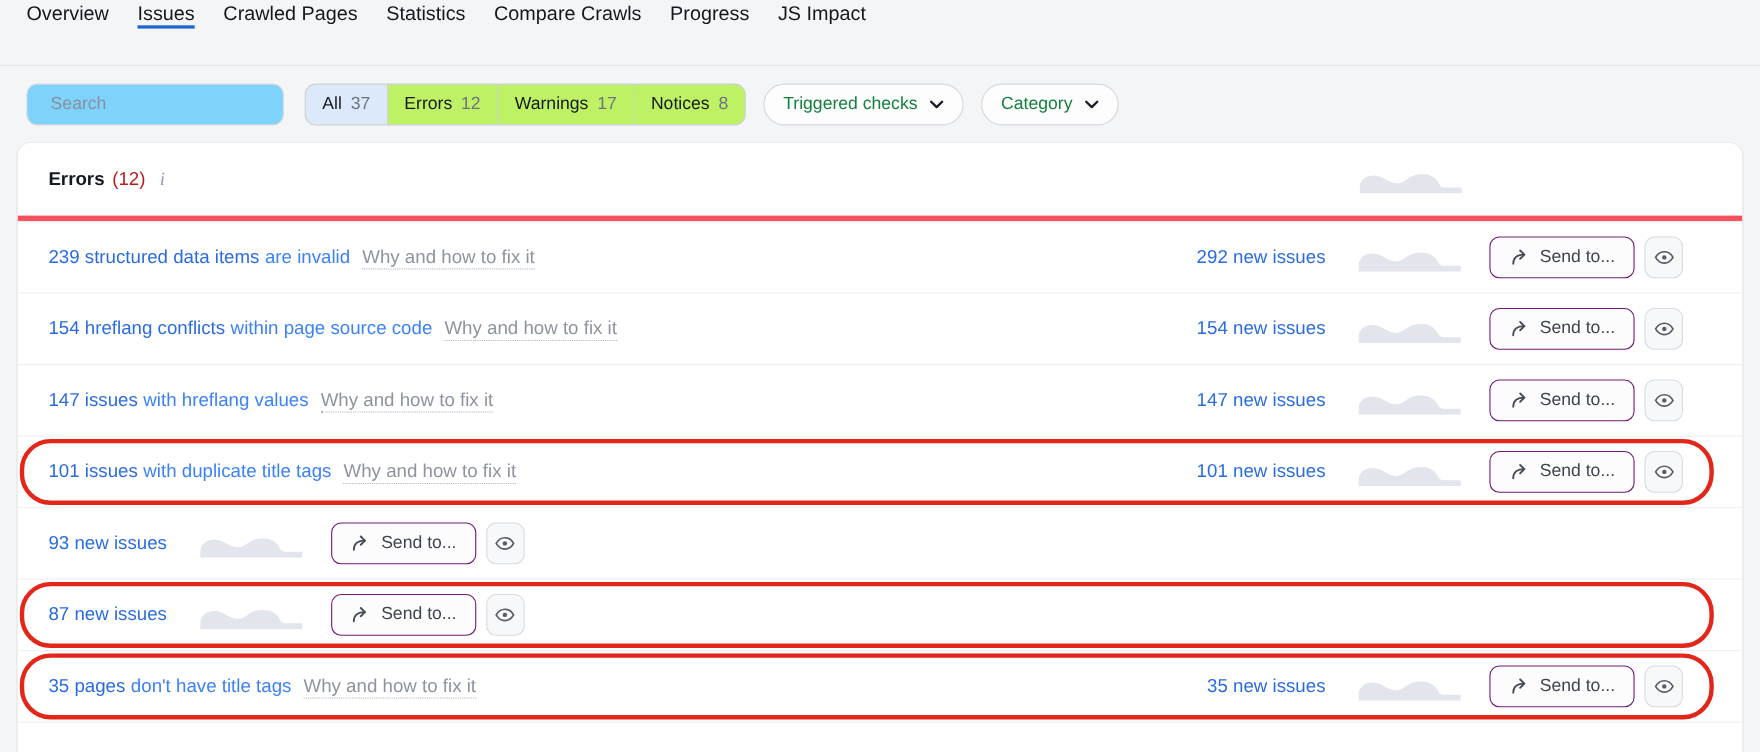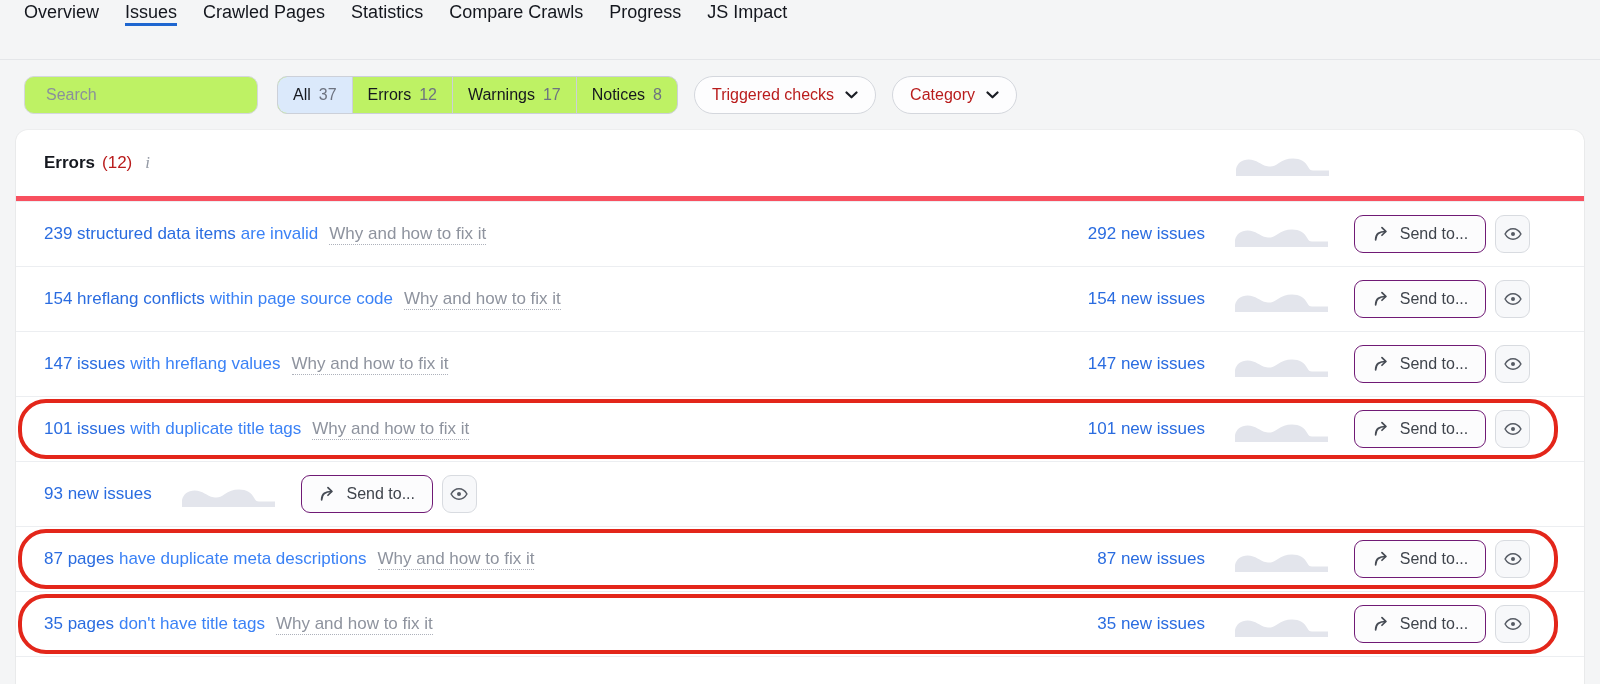--- a/index.html
+++ b/index.html
@@ -8,38 +8,38 @@
 
   
   .nav { height:60px; padding:0 24px; display:flex; align-items:flex-start; gap:26px;
          border-bottom:1px solid #e4e6e9; }
   .tab { display:flex; align-items:center; font-size:18px; color:#14171e; cursor:pointer;
          border-bottom:3px solid transparent; padding-top:2px; }
   .tab.active { border-bottom-color:#1e66d0; }
 
   
   .filterbar { height:70px; padding:0 24px; display:flex; align-items:center; }
-  .search { width:234px; height:38px; background:#bef264; border:1px solid #d4d7dd; border-radius:10px;
+  .search { width:234px; height:38px; background:#7dd3fc; border:1px solid #d4d7dd; border-radius:10px;
             display:flex; align-items:center; padding:0 12px; gap:9px; }
   .search input { border:none; outline:none; flex:1; font-size:16px; color:#30343c;
                   font-family:inherit; background:transparent; }
   .search input::placeholder { color:#8a909b; }
 
   .segments { display:flex; height:38px; margin-left:19px; background:#bef264;
               border:1px solid #ccd0d9; border-radius:10px; }
   .seg { display:flex; align-items:center; gap:8px; padding:0 15px; font-size:16px; cursor:pointer;
          color:#15181f; border-left:1px solid #ccd0d9; }
   .seg:first-child { border-left:none; border-radius:9px 0 0 9px; }
   .seg:last-child { border-radius:0 9px 9px 0; }
   .seg .count { color:#6d7380; }
   .seg.selected { background:#dbe9fb; }
 
   .pill { height:38px; margin-left:16px; background:#fdfdfe; border:1px solid #d4d7dd;
           border-radius:19px; display:flex; align-items:center; gap:11px; padding:0 17px;
-          font-size:16px; color:#b91c1c; cursor:pointer; }
+          font-size:16px; color:#15803d; cursor:pointer; }
 
   
   .panel { margin:0 16px; background:#fff; border-radius:12px 12px 0 0; height:554px;
            box-shadow:0 1px 2px rgba(20,23,28,.07), 0 0 0 1px rgba(20,23,28,.03); overflow:hidden; }
   .panel-header { height:66px; display:flex; align-items:center; padding:0 54px 0 28px; }
   .panel-title { font-size:17px; font-weight:bold; color:#15181f; }
   .panel-count { font-size:17px; color:#b91c1c; margin-left:7px; }
   .info-i { font-family:"Liberation Serif","DejaVu Serif",serif; font-style:italic;
             font-size:17px; color:#949aa5; margin-left:13px; }
   .panel-header .spacer { flex:1; }
@@ -259,23 +259,20 @@
     </button>
     <button class="eye-btn">
       <svg width="20" height="20" viewBox="0 0 24 24">
           <path d="M2.5 12 C5 7.5 8 5.8 12 5.8 C16 5.8 19 7.5 21.5 12 C19 16.5 16 18.2 12 18.2 C8 18.2 5 16.5 2.5 12 Z" fill="none" stroke="#565b64" stroke-width="1.8"></path>
           <circle cx="12" cy="12" r="2.4" fill="#565b64"></circle>
         </svg>
     </button>
   </div>
 
   <div class="row">
-    <div class="row-text">
-      <a class="blue">87 pages</a><span class="plain">have duplicate meta descriptions</span><a class="help">Why and how to fix it</a>
-    </div>
     <a class="issues-link">87 new issues</a>
     <span class="blob">
         <svg width="93" height="26" viewBox="0 0 93 26">
           <path d="M0 26 V19 C1.5 13 6 9.5 12.5 9.5 C21 9.5 24.5 15 31.5 16.3 C36 17.1 38.5 16.2 42.5 13.3 C47 10 51 8.5 57 8.5 C64.5 8.5 69.5 11.5 72.5 17.5 C73.5 19.5 74.5 20.5 77 20.5 L93 20.5 V26 Z" fill="#e3e5ec"></path>
         </svg>
       </span>
     <button class="send-btn">
       <svg width="19" height="18" viewBox="0 0 20 20">
           <path d="M3.5 16.5 C3.5 9.5 8 7.2 14.5 7.2" fill="none" stroke="#464b54" stroke-width="1.9" stroke-linecap="round"></path>
           <path d="M10.5 3 L14.8 7.2 L10.5 11.4" fill="none" stroke="#464b54" stroke-width="1.9" stroke-linecap="round" stroke-linejoin="round"></path>

